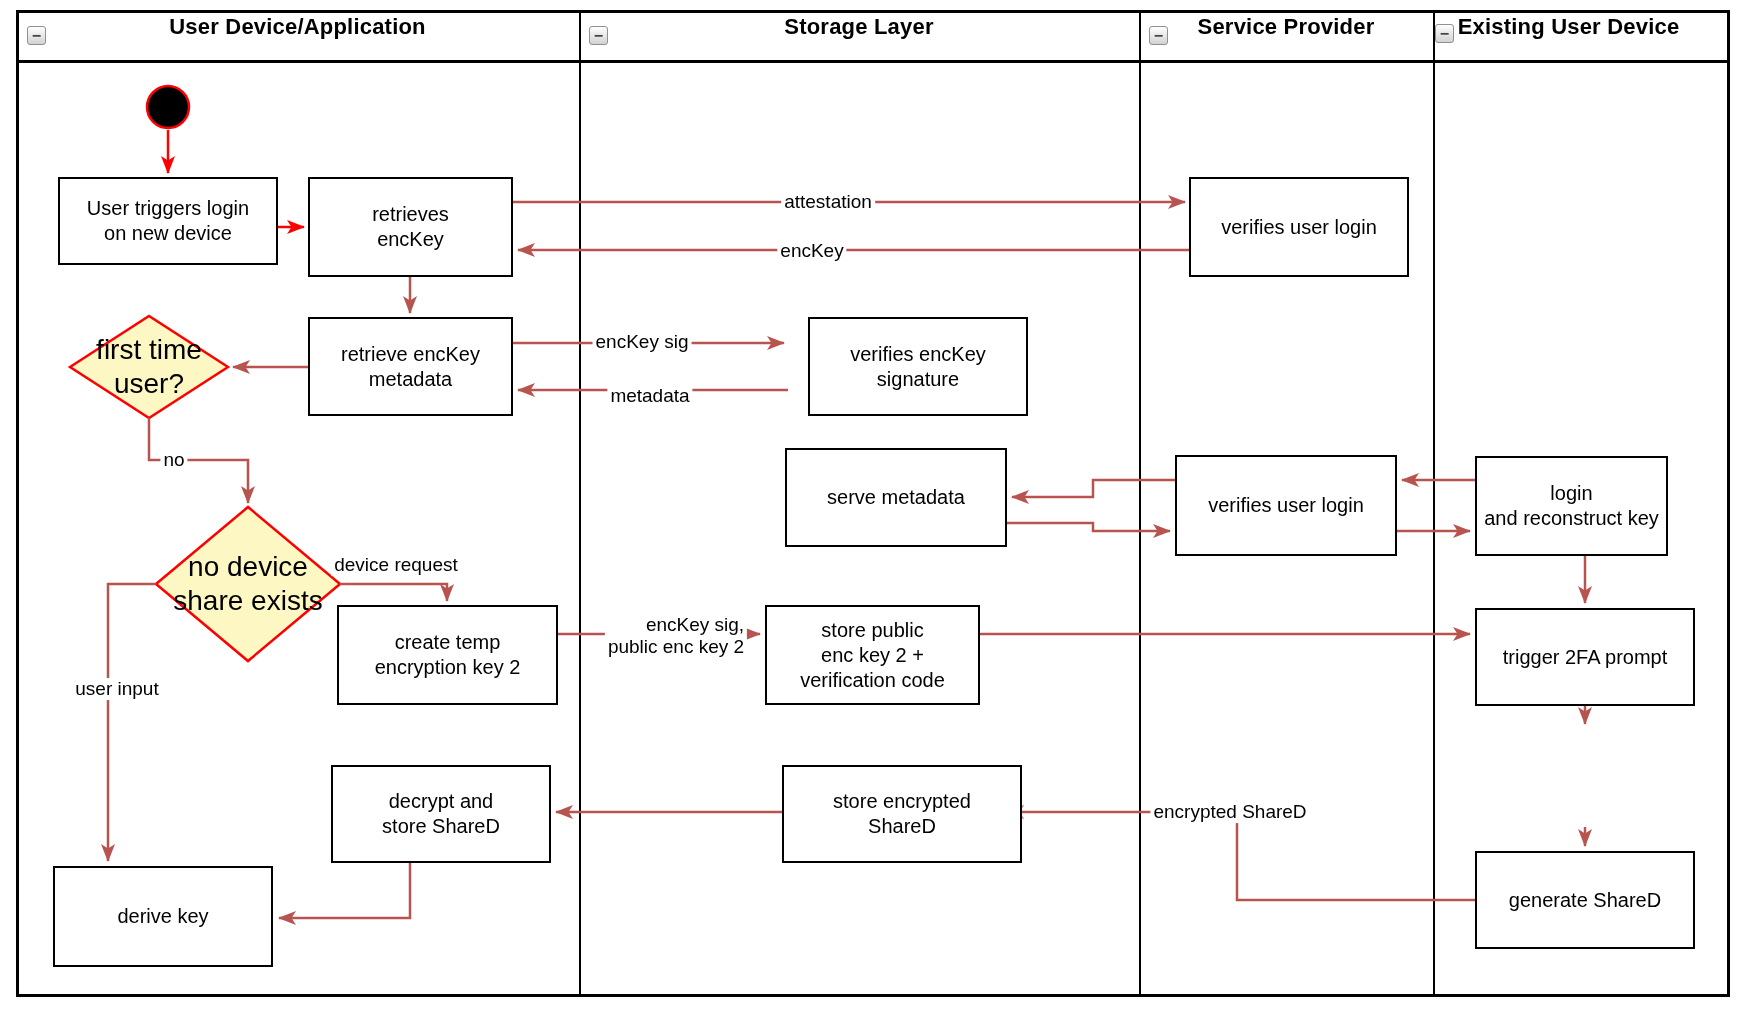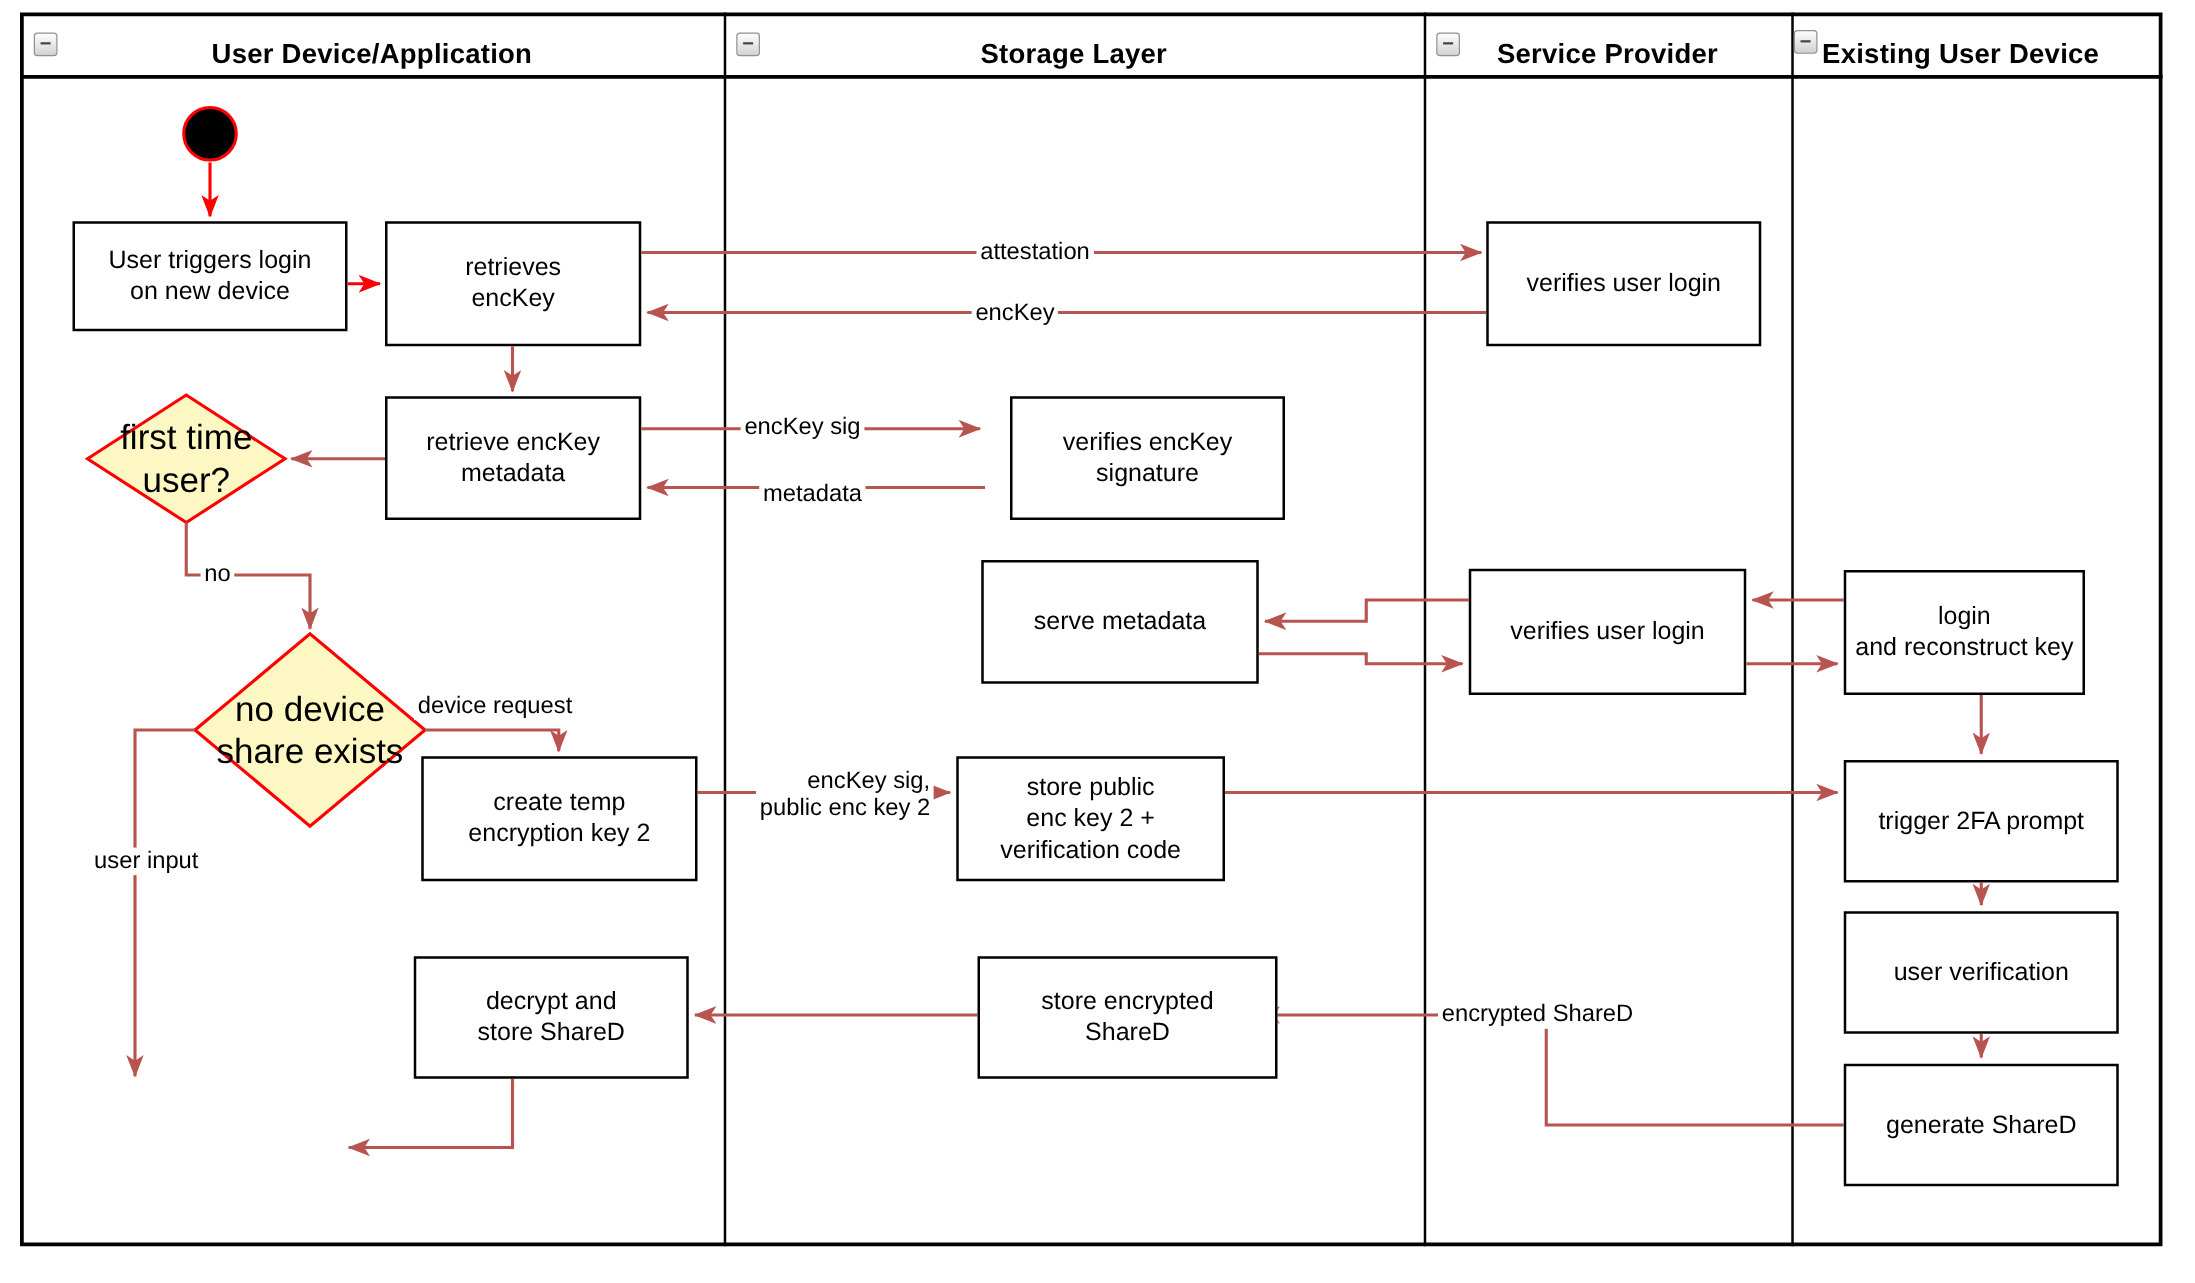--- a/index.html
+++ b/index.html
@@ -9,21 +9,21 @@
     overflow:hidden;
   }
   .frame {
     position:absolute; left:16px; top:10px; width:1714px; height:987px;
     border:3px solid #000; box-sizing:border-box;
   }
   .vline { position:absolute; top:10px; height:987px; width:2px; background:#000; }
   .header-underline { position:absolute; left:16px; top:60px; width:1714px; height:3px; background:#000; }
   .lane-title {
     position:absolute; top:14px; height:42px;
-    display:flex; align-items:flex-end; justify-content:center;
+    display:flex; align-items:flex-start; justify-content:center;
     font-weight:bold; font-size:22px; letter-spacing:0.2px;
   }
   .collapse {
     position:absolute; width:19px; height:19px; box-sizing:border-box;
     border:1px solid #909090; border-radius:3px;
     background:linear-gradient(#fefefe,#d2d2d2);
     display:flex; align-items:center; justify-content:center;
     font-size:16px; font-weight:bold; color:#444; line-height:1;
   }
   .node {
@@ -129,37 +129,37 @@
   <div class="node" style="left:308px; top:317px; width:205px; height:99px">retrieve encKey
 metadata</div>
   <div class="dlabel" style="left:149px; top:367px">first time
 user?</div>
   <div class="dlabel" style="left:248px; top:584px">no device
 share exists</div>
   <div class="node" style="left:337px; top:605px; width:221px; height:100px">create temp
 encryption key 2</div>
   <div class="node" style="left:331px; top:765px; width:220px; height:98px">decrypt and
 store ShareD</div>
+  <div class="node" style="left:53px; top:866px; width:220px; height:101px">derive key</div>
 
   <div class="node" style="left:808px; top:317px; width:220px; height:99px">verifies encKey
 signature</div>
   <div class="node" style="left:785px; top:448px; width:222px; height:99px">serve metadata</div>
   <div class="node" style="left:765px; top:605px; width:215px; height:100px">store public
 enc key 2 +
 verification code</div>
   <div class="node" style="left:782px; top:765px; width:240px; height:98px">store encrypted
 ShareD</div>
 
   <div class="node" style="left:1189px; top:177px; width:220px; height:100px">verifies user login</div>
   <div class="node" style="left:1175px; top:455px; width:222px; height:101px">verifies user login</div>
 
   <div class="node" style="left:1475px; top:456px; width:193px; height:100px">login
 and reconstruct key</div>
   <div class="node" style="left:1475px; top:608px; width:220px; height:98px">trigger 2FA prompt</div>
-  <div class="node" style="left:1475px; top:729px; width:220px; height:98px">user verification</div>
   <div class="node" style="left:1475px; top:851px; width:220px; height:98px">generate ShareD</div>
 
   <div class="elabel" style="left:828px; top:202px">attestation</div>
   <div class="elabel" style="left:812px; top:251px">encKey</div>
   <div class="elabel" style="left:642px; top:342px">encKey sig</div>
   <div class="elabel" style="left:650px; top:396px">metadata</div>
   <div class="elabel" style="left:174px; top:460px">no</div>
   <div class="elabel" style="left:396px; top:565px">device request</div>
   <div class="elabel" style="left:676px; top:636px">encKey sig,
 public enc key 2</div>

